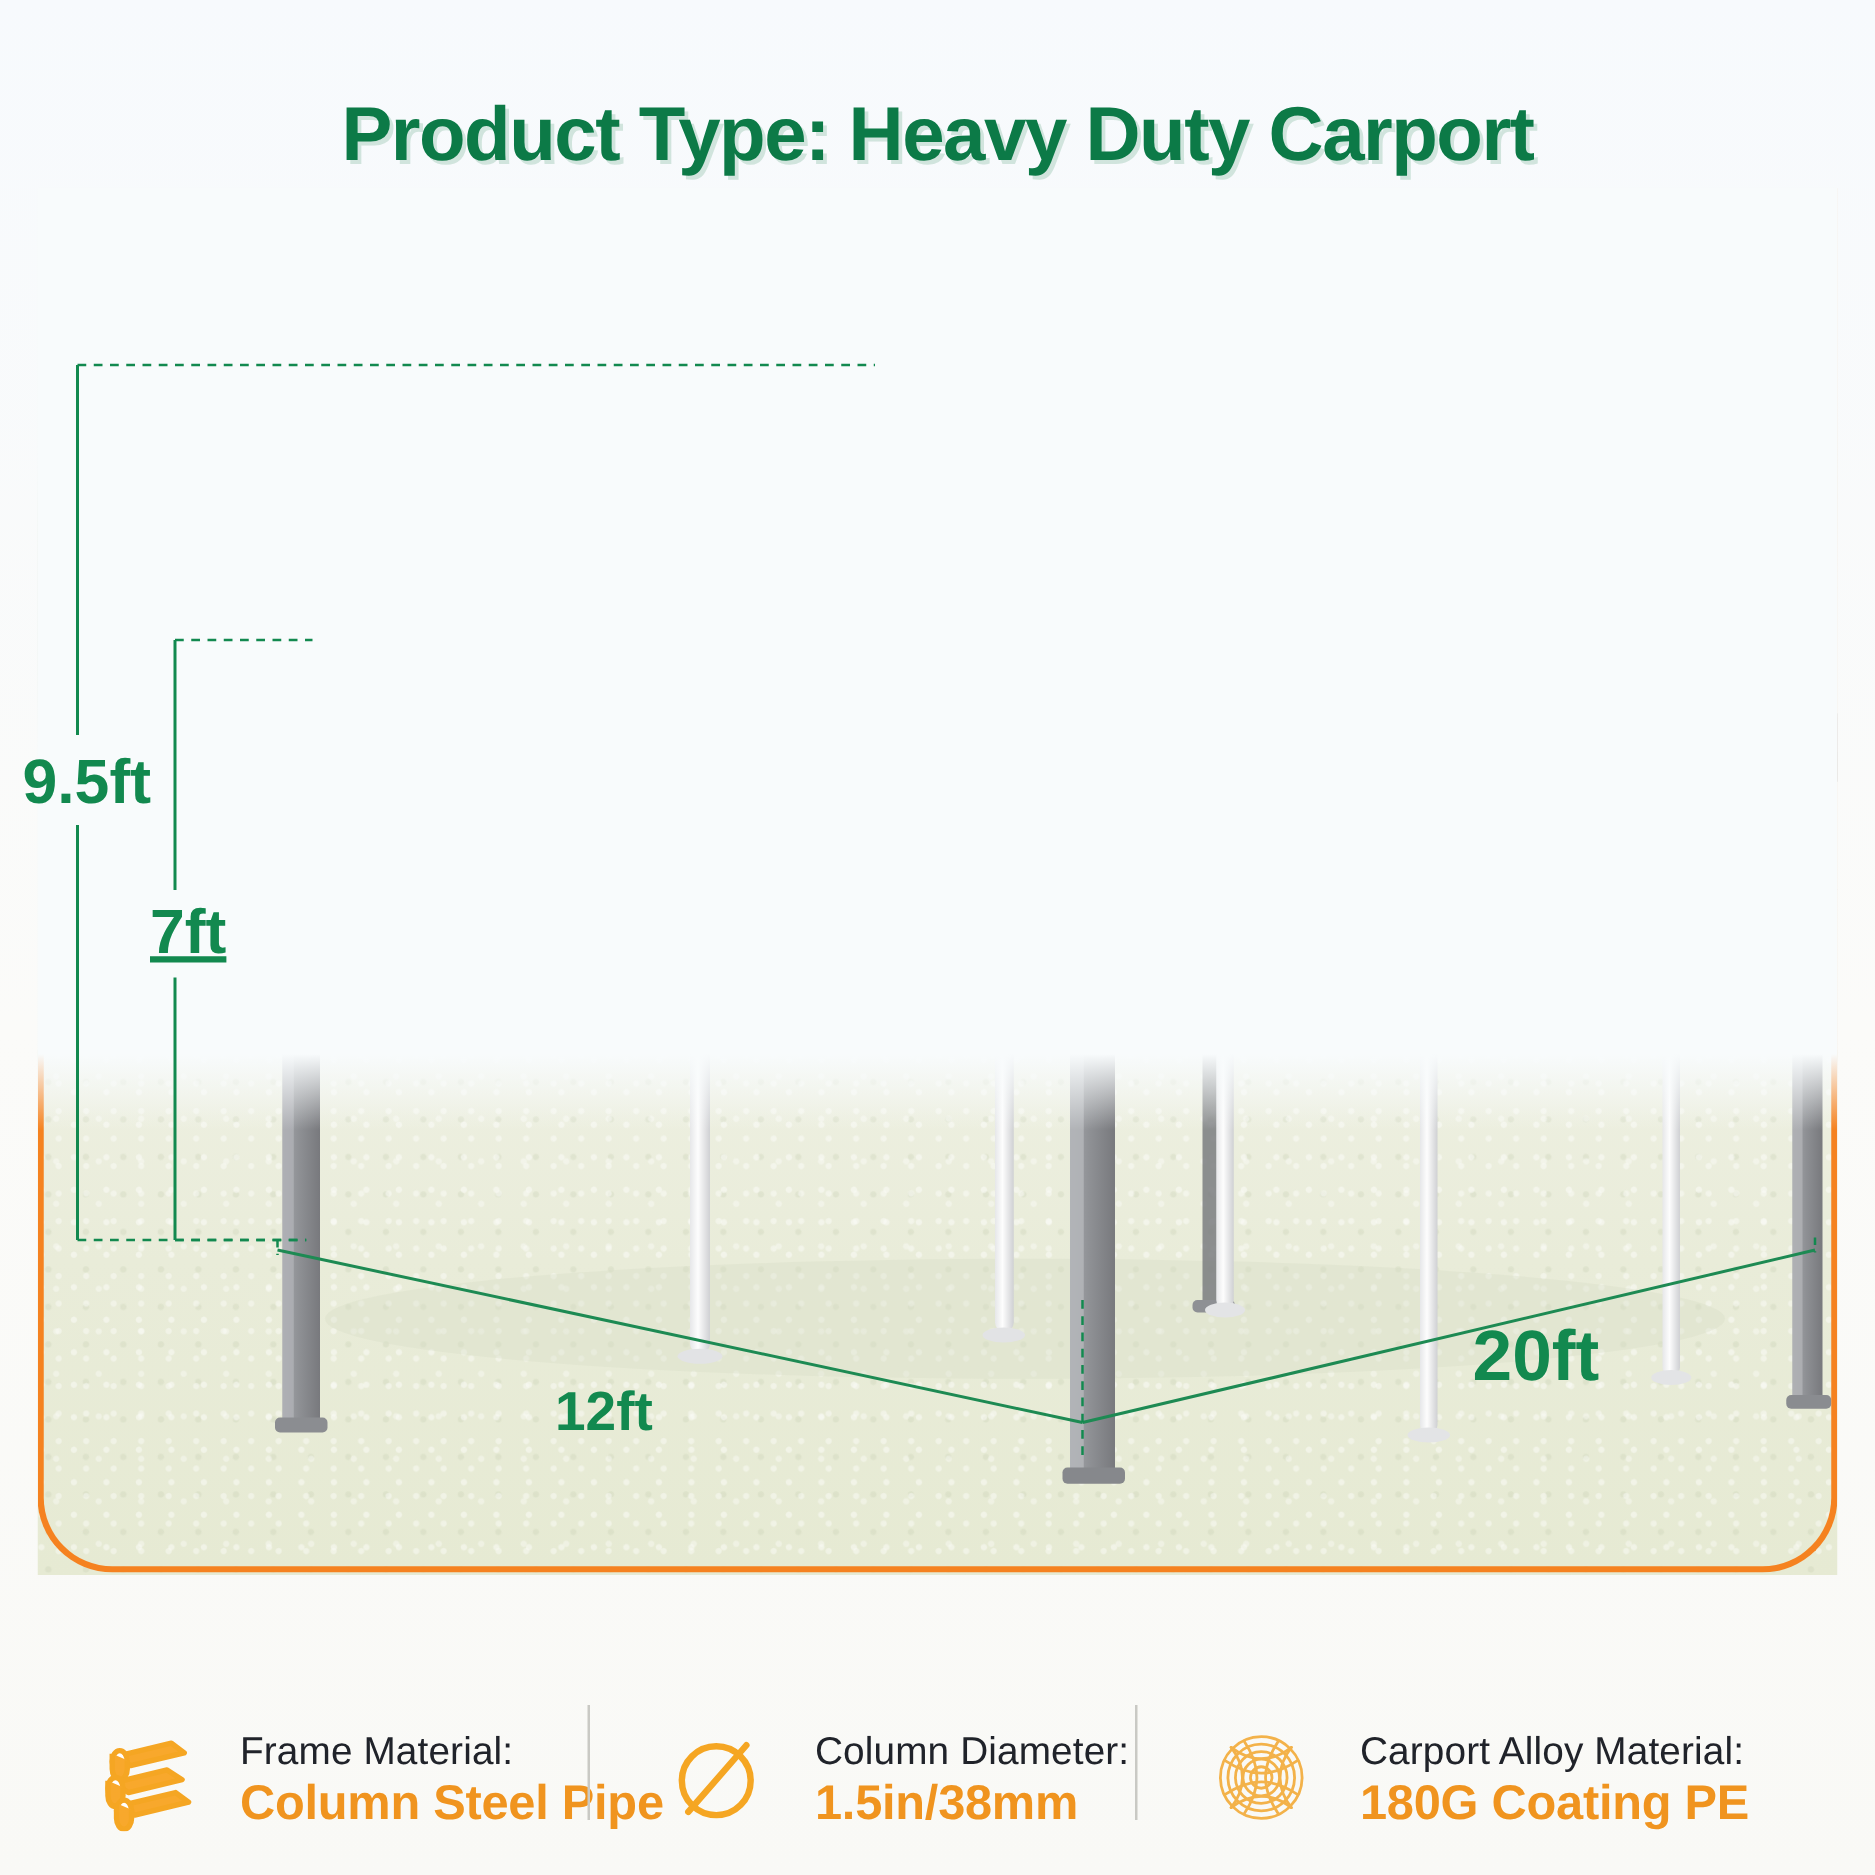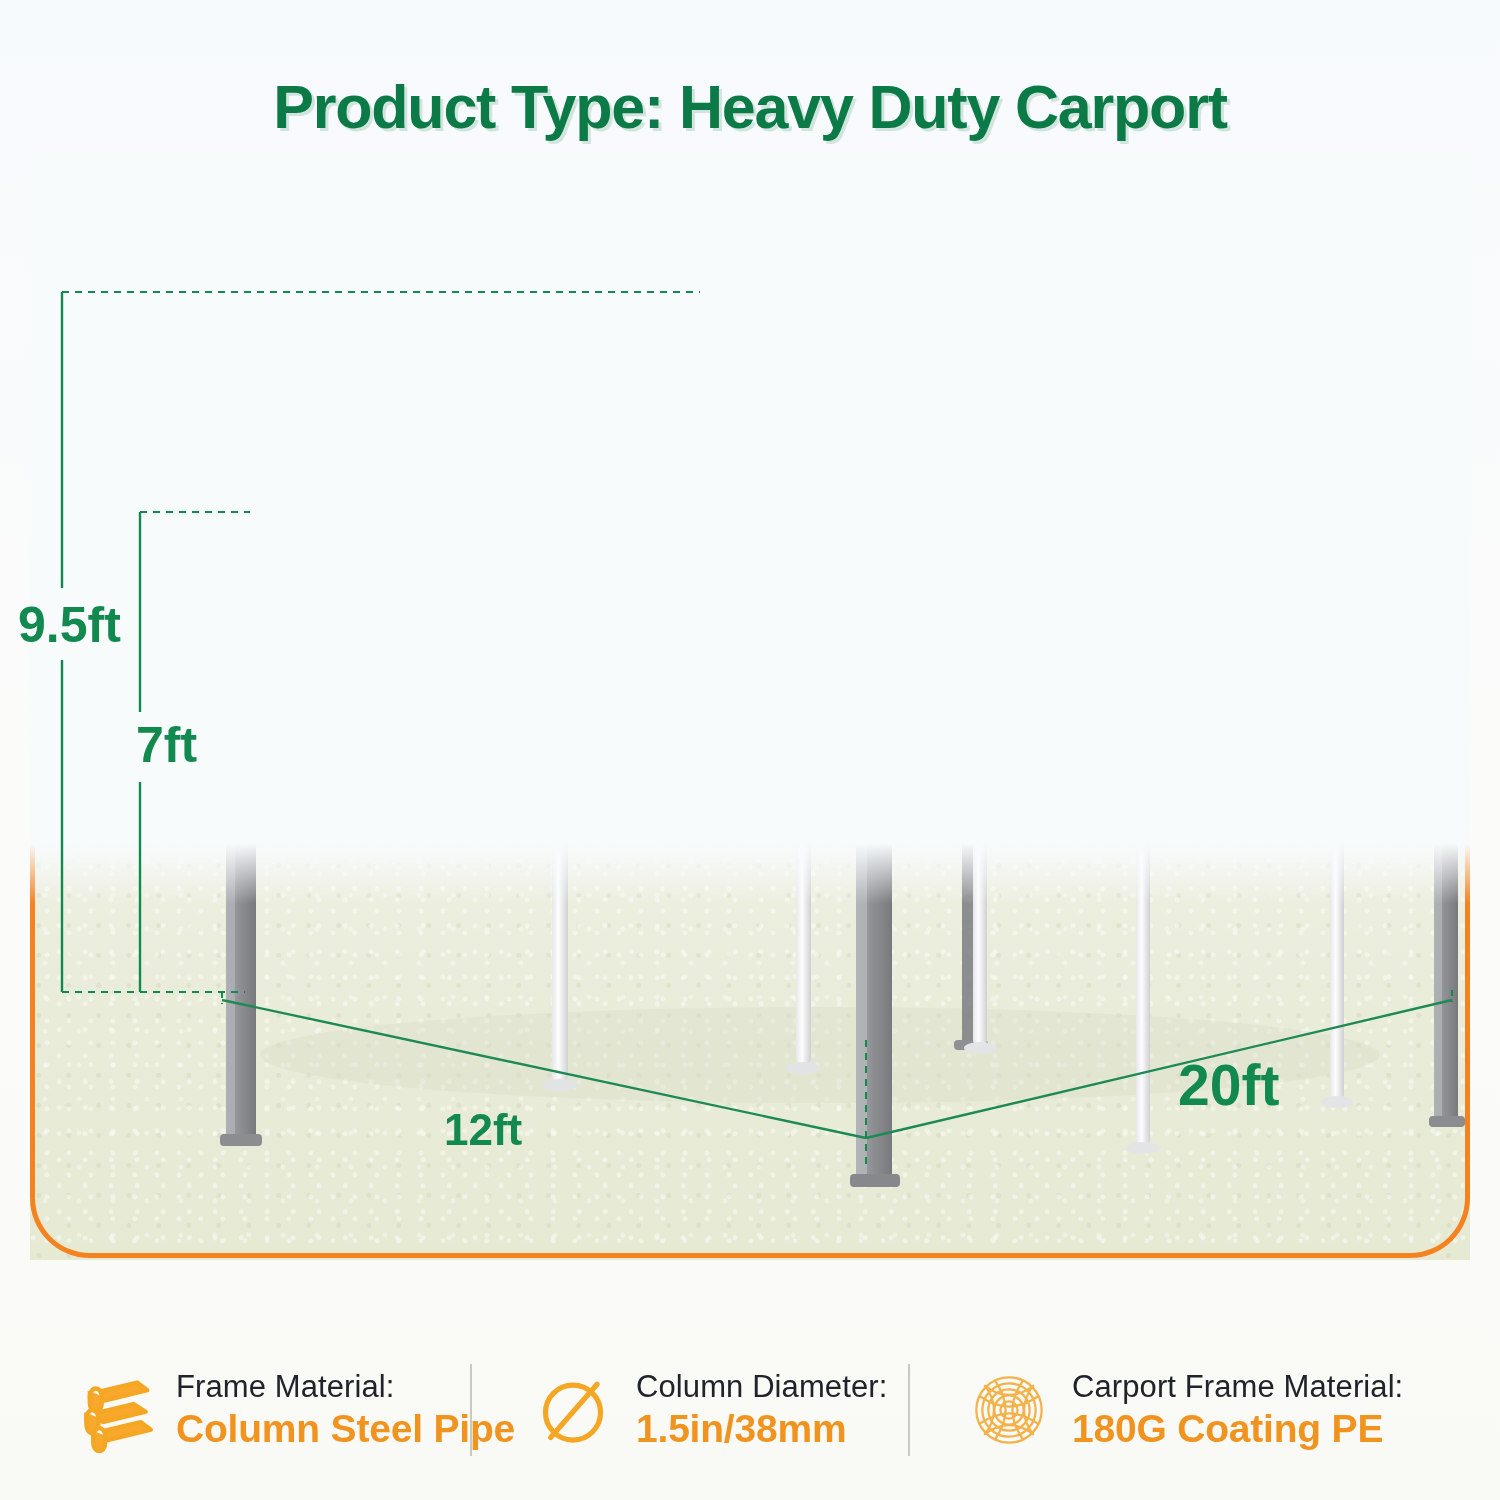--- a/index.html
+++ b/index.html
@@ -91,31 +91,31 @@
   
   #dims { position: absolute; left: 0; top: 0; width: 1500px; height: 1280px; pointer-events: none; }
   .dim-label {
     position: absolute;
     color: #12894f;
     font-weight: bold;
     font-family: "Liberation Sans", sans-serif;
     white-space: nowrap;
   }
   #lbl-95 { left: 18px; top: 596px; font-size: 50px; }
-  #lbl-7  { left: 136px; top: 716px; font-size: 50px; }
+  #lbl-7  { left: 120px; top: 716px; font-size: 50px; text-decoration: underline; }
   #lbl-12 { left: 444px; top: 1090px; font-size: 44px; margin-top: 15px; }
   #lbl-20 { left: 1178px; top: 1052px; font-size: 57px; }
 
   
   #features {
     position: absolute; left: 0; top: 1340px; width: 1500px; height: 140px;
     display: flex; align-items: center;
   }
   .feature {
-    display: flex; align-items: center; gap: 20px;
+    display: flex; align-items: flex-end; gap: 36px;
     height: 110px;
   }
   .feat-1 { width: 470px; padding-left: 70px; }
   .feat-2 { width: 436px; padding-left: 58px; }
   .feat-3 { width: 520px; padding-left: 56px; }
   .feat-icon { width: 86px; height: 86px; flex: 0 0 86px; }
   .feat-texts { display: flex; flex-direction: column; justify-content: center; gap: 2px; }
   .feat-label {
     font-size: 31px; color: #20232a; letter-spacing: .1px; white-space: nowrap;
   }
@@ -362,19 +362,19 @@
           <path d="M22,78 C40,64 60,64 78,78"></path>
           <path d="M22,22 C36,40 36,60 22,78"></path>
           <path d="M78,22 C64,40 64,60 78,78"></path>
           <path d="M34,16 C50,40 50,60 34,84"></path>
           <path d="M66,16 C50,40 50,60 66,84"></path>
           <path d="M16,34 C40,50 60,50 84,34"></path>
           <path d="M16,66 C40,50 60,50 84,66"></path>
         </g>
       </svg>
       <div class="feat-texts">
-        <div class="feat-label">Carport Frame Material:</div>
+        <div class="feat-label">Carport Alloy Material:</div>
         <div class="feat-value">180G Coating PE</div>
       </div>
     </div>
   </div>
 
 </div>
 
 </body></html>

